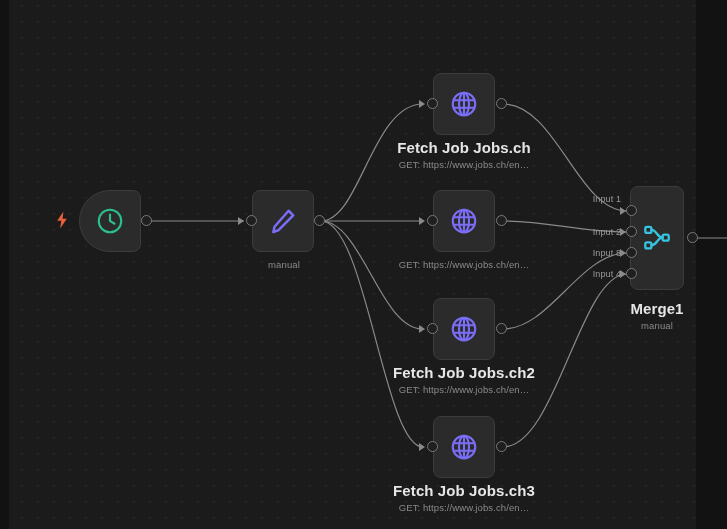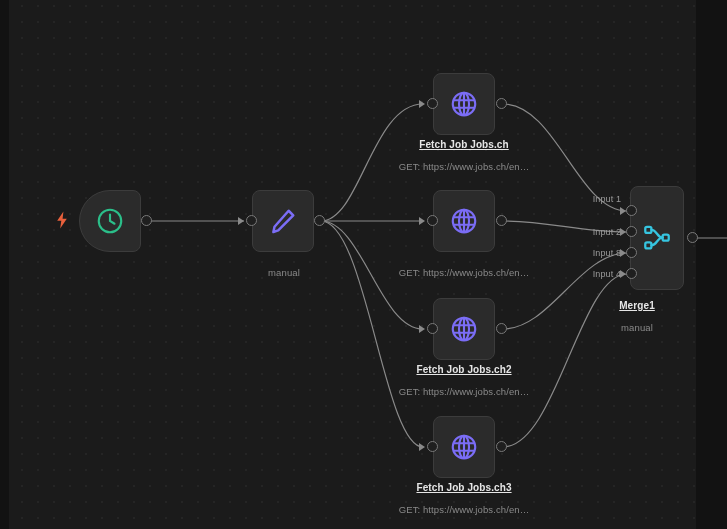--- a/index.html
+++ b/index.html
@@ -76,30 +76,29 @@
   
   .caption {
     position: absolute;
     text-align: center;
     pointer-events: none;
     white-space: nowrap;
   }
   .caption .title {
     display: block;
     color: #e6e6e6;
-    font-size: 10px;
+    font-size: 15px;
     font-weight: bold;
     letter-spacing: 0.1px;
-    text-decoration: underline;
   }
   .caption .subtitle {
     display: block;
     color: #8a8a8a;
     font-size: 9.5px;
-    margin-top: 11px;
+    margin-top: 3px;
     letter-spacing: 0.1px;
   }
 
   
   .endpoint {
     position: absolute;
     width: 11px;
     height: 11px;
     border-radius: 50%;
     background: #1f1f1f;
@@ -279,18 +278,18 @@
   <div class="input-label" style="left:571px; top:248px; width:50px;">Input 8</div>
   <div class="arrowhead" style="left:620px; top:249px;"></div>
   <div class="endpoint" style="left:626px; top:247px;"></div>
 
   <div class="input-label" style="left:571px; top:269px; width:50px;">Input 4</div>
   <div class="arrowhead" style="left:620px; top:270px;"></div>
   <div class="endpoint" style="left:626px; top:268px;"></div>
 
   <div class="endpoint" style="left:687px; top:232px;"></div>
 
-  <div class="caption" style="left:576px; top:300px; width:122px;">
+  <div class="caption" style="left:596px; top:300px; width:122px;">
     <span class="title">Merge1</span>
     <span class="subtitle">manual</span>
   </div>
 
 </div>
 
 </body></html>

